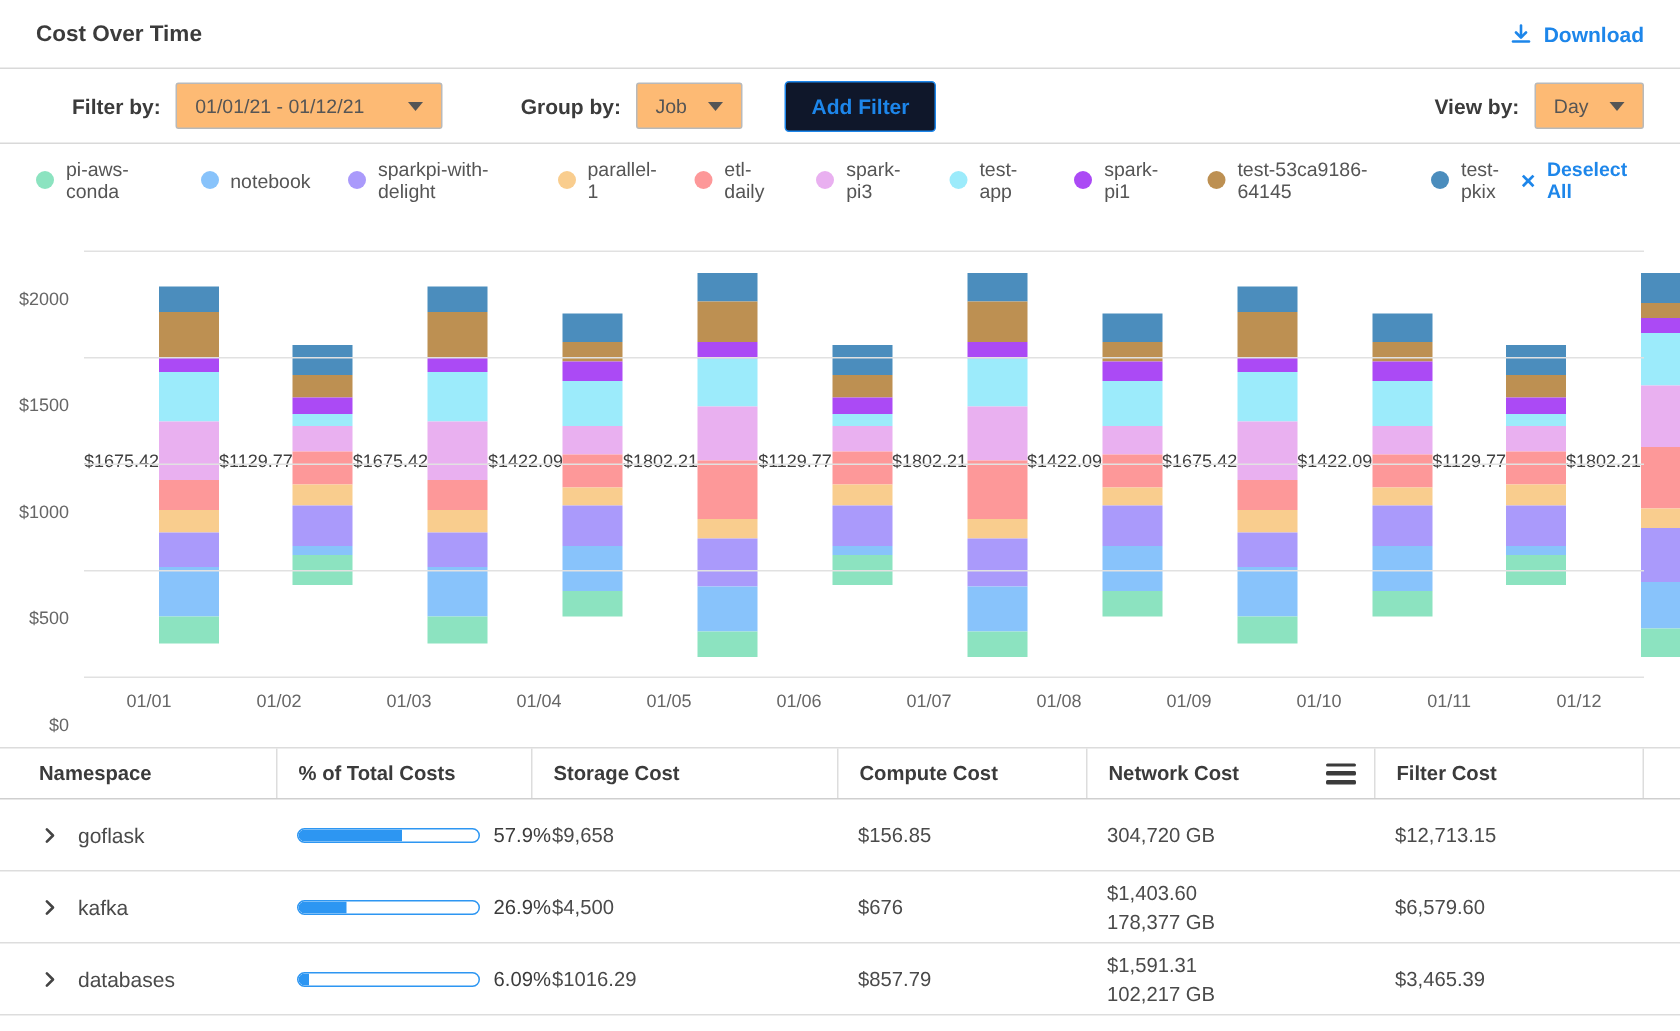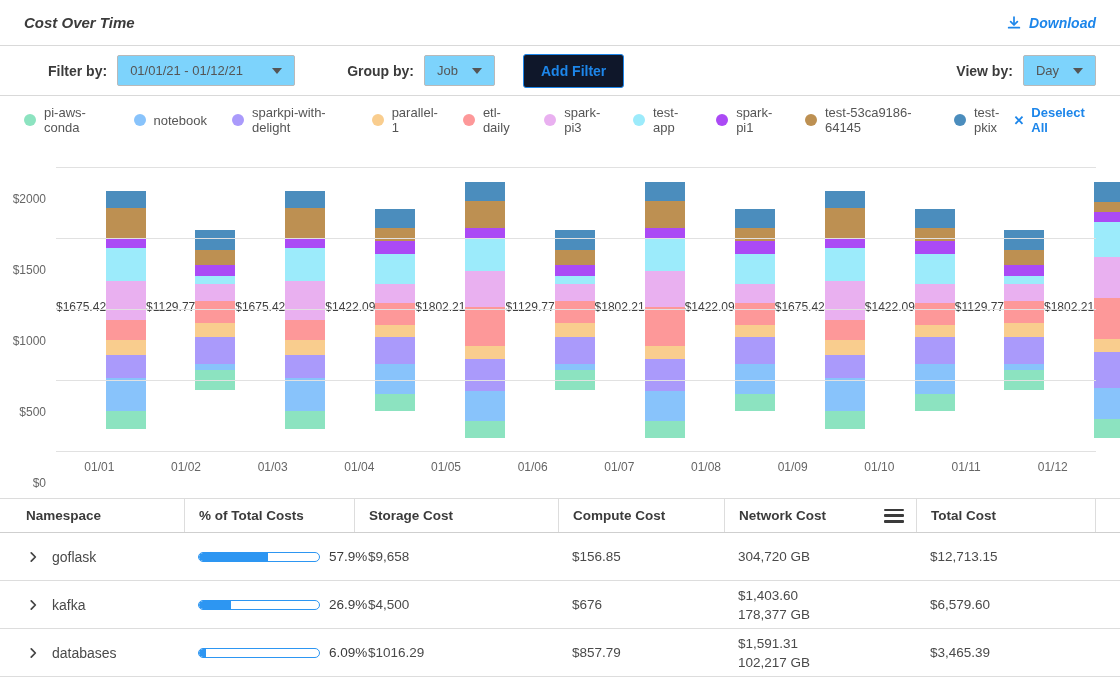--- a/index.html
+++ b/index.html
@@ -1,32 +1,32 @@
 <!DOCTYPE html>
 <html><head>
 <meta charset="utf-8">
 <style>
   * { margin:0; padding:0; box-sizing:border-box; }
   html,body { width:1120px; height:687px; background:#ffffff;
     font-family:"Liberation Sans", sans-serif; color:#3b3b3b; overflow:hidden; }
 
   
   .app-header { height:46px; display:flex; align-items:center;
-    justify-content:space-between; padding:0 24px; border-bottom:1px solid #d9d9d9;font-style:italic; }
+    justify-content:space-between; padding:0 24px; border-bottom:1px solid #d9d9d9; }
   .app-title { font-size:15px; font-weight:700; color:#3b3b3b; }
   .download-link { display:flex; align-items:center; gap:7px; color:#1d86ea;
     font-size:14px; font-weight:700; cursor:pointer; }
   .download-link svg { display:block; }
 
   
   .toolbar { height:50px; display:flex; align-items:center; padding:0 24px;
     border-bottom:1px solid #d9d9d9; }
   .tb-label { font-size:14px; font-weight:700; color:#3b3b3b; margin-right:10px;padding-left:24px; }
   .select-box { display:flex; align-items:center; gap:14px; border:1px solid #b9b9b9;
-    border-radius:2px; background:#7dd3fc; padding:7px 12px; font-size:13px; color:#555;
+    border-radius:2px; background:#fdba74; padding:7px 12px; font-size:13px; color:#555;
     cursor:pointer; }
   .select-box .caret { width:0; height:0; border-left:5px solid transparent;
     border-right:5px solid transparent; border-top:6px solid #555; }
   .date-select { width:178px; justify-content:space-between; margin-right:28px; }
   .group-select { margin-right:28px; }
   .add-filter-btn { border:1px solid #1d86ea; color:#1d86ea; background:#0f172a;
     font-size:14px; font-weight:700; border-radius:3px; padding:8px 17px; cursor:pointer;
     font-family:"Liberation Sans", sans-serif; }
   .tb-right { margin-left:auto; display:flex; align-items:center; }
 
@@ -388,21 +388,21 @@
     <div class="th">Storage Cost</div>
     <div class="th">Compute Cost</div>
     <div class="th th-network">
       <span>Network Cost</span>
       <span class="burger">
           <span></span>
           <span></span>
           <span></span>
         </span>
     </div>
-    <div class="th">Total Cost</div>
+    <div class="th">Filter Cost</div>
   </div>
   <div id="table-body">
       <div class="t-grid t-row">
         <div class="td-ns">
           <span class="chev">
             <svg width="14" height="14" viewBox="0 0 24 24" fill="none" stroke="#444" stroke-width="3" stroke-linecap="round" stroke-linejoin="round">
               <polyline points="9 5 16 12 9 19"></polyline>
             </svg>
           </span>
           <span>goflask</span>

